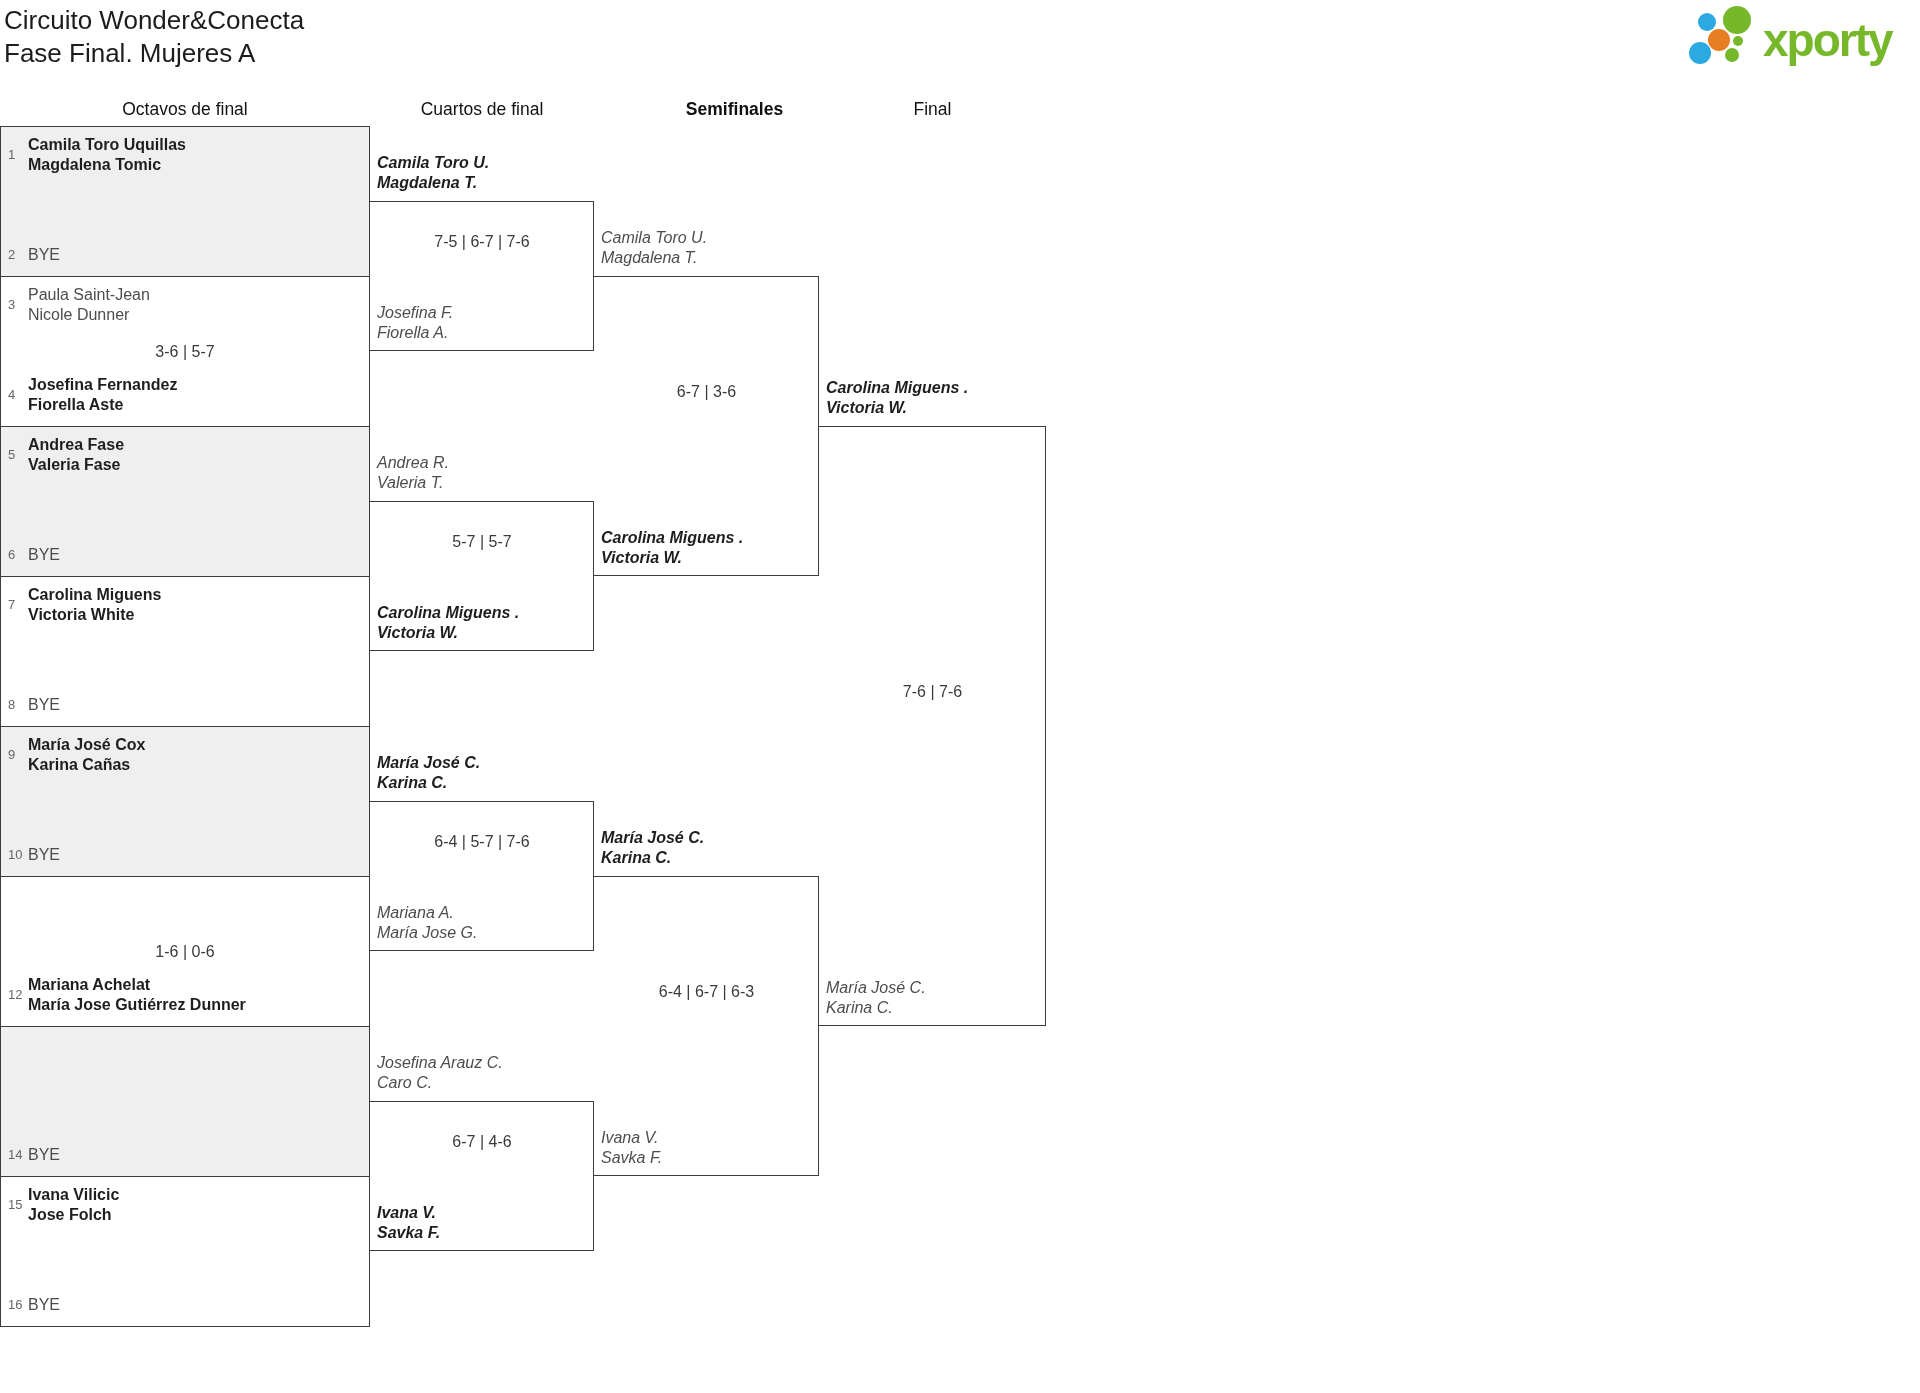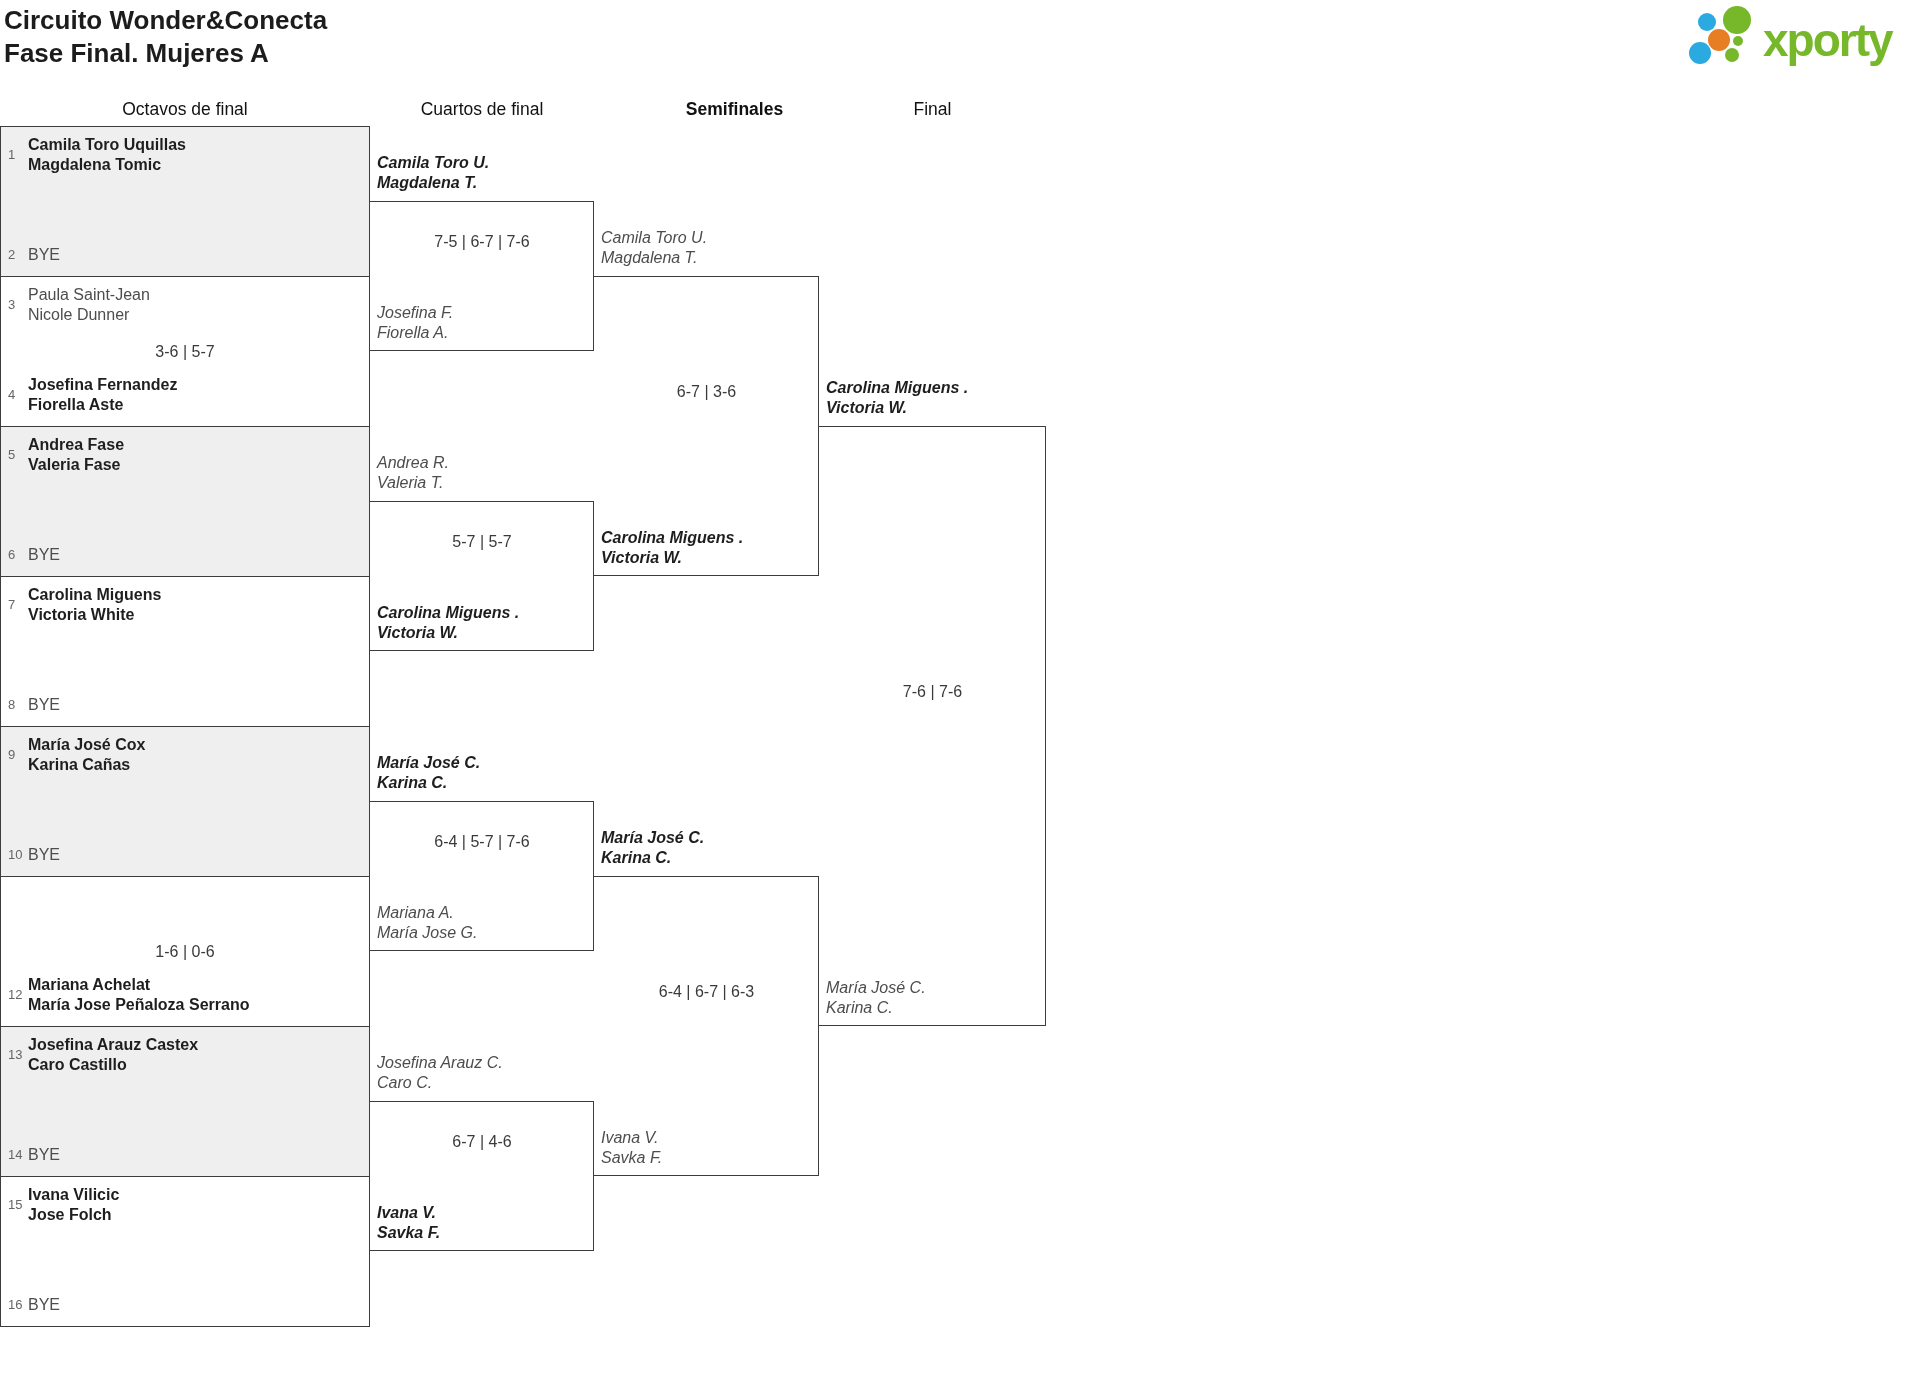--- a/index.html
+++ b/index.html
@@ -1,21 +1,21 @@
 <!DOCTYPE html>
 <html><head>
 <meta charset="utf-8">
 <style>
   html,body{margin:0;padding:0;background:#ffffff;}
   .page{
     position:relative;width:1920px;height:1393px;background:#ffffff;overflow:hidden;
     font-family:"Liberation Sans", sans-serif;color:#333;
   }
   
-  .title{position:absolute;left:4px;top:4px;font-size:26px;line-height:33px;font-weight:700;color:#1c1c1c;}
+  .title{position:absolute;left:4px;top:4px;font-size:26px;line-height:33px;font-weight:400;color:#1c1c1c;}
   .logo{position:absolute;left:1688px;top:4px;width:232px;height:72px;}
   .logo .dot{position:absolute;border-radius:50%;}
   .logo .wordmark{position:absolute;left:64px;top:10px;font-size:46px;line-height:52px;font-weight:800;letter-spacing:-2px;margin-left:11px;}
   
   .rh{position:absolute;top:99px;height:22px;text-align:center;font-size:17.5px;font-weight:500;color:#111;}
   
   .blk{position:absolute;left:0;width:370px;height:151px;border:1px solid #3c3c3c;background:#ffffff;box-sizing:border-box;}
   .blk.shade{background:#efefef;}
   .slot{position:absolute;left:0;right:0;display:flex;align-items:center;}
   .slot.top{top:8px;}
@@ -146,33 +146,26 @@
         </span>
     </div>
   </div>
 
   <div class="blk" style="top:876px;">
     <div class="blkscore">1-6 | 0-6</div>
     <div class="slot bot">
       <span class="seed">12</span>
       <span class="names w">
           <span>Mariana Achelat</span>
-          <span>María Jose Peñaloza Serrano</span>
+          <span>María Jose Gutiérrez Dunner</span>
         </span>
     </div>
   </div>
 
   <div class="blk shade" style="top:1026px;">
-    <div class="slot top">
-      <span class="seed">13</span>
-      <span class="names w">
-          <span>Josefina Arauz Castex</span>
-          <span>Caro Castillo</span>
-        </span>
-    </div>
     <div class="blkscore"></div>
     <div class="slot bot">
       <span class="seed">14</span>
       <span class="names">
           <span>BYE</span>
           <span></span>
         </span>
     </div>
   </div>
 

